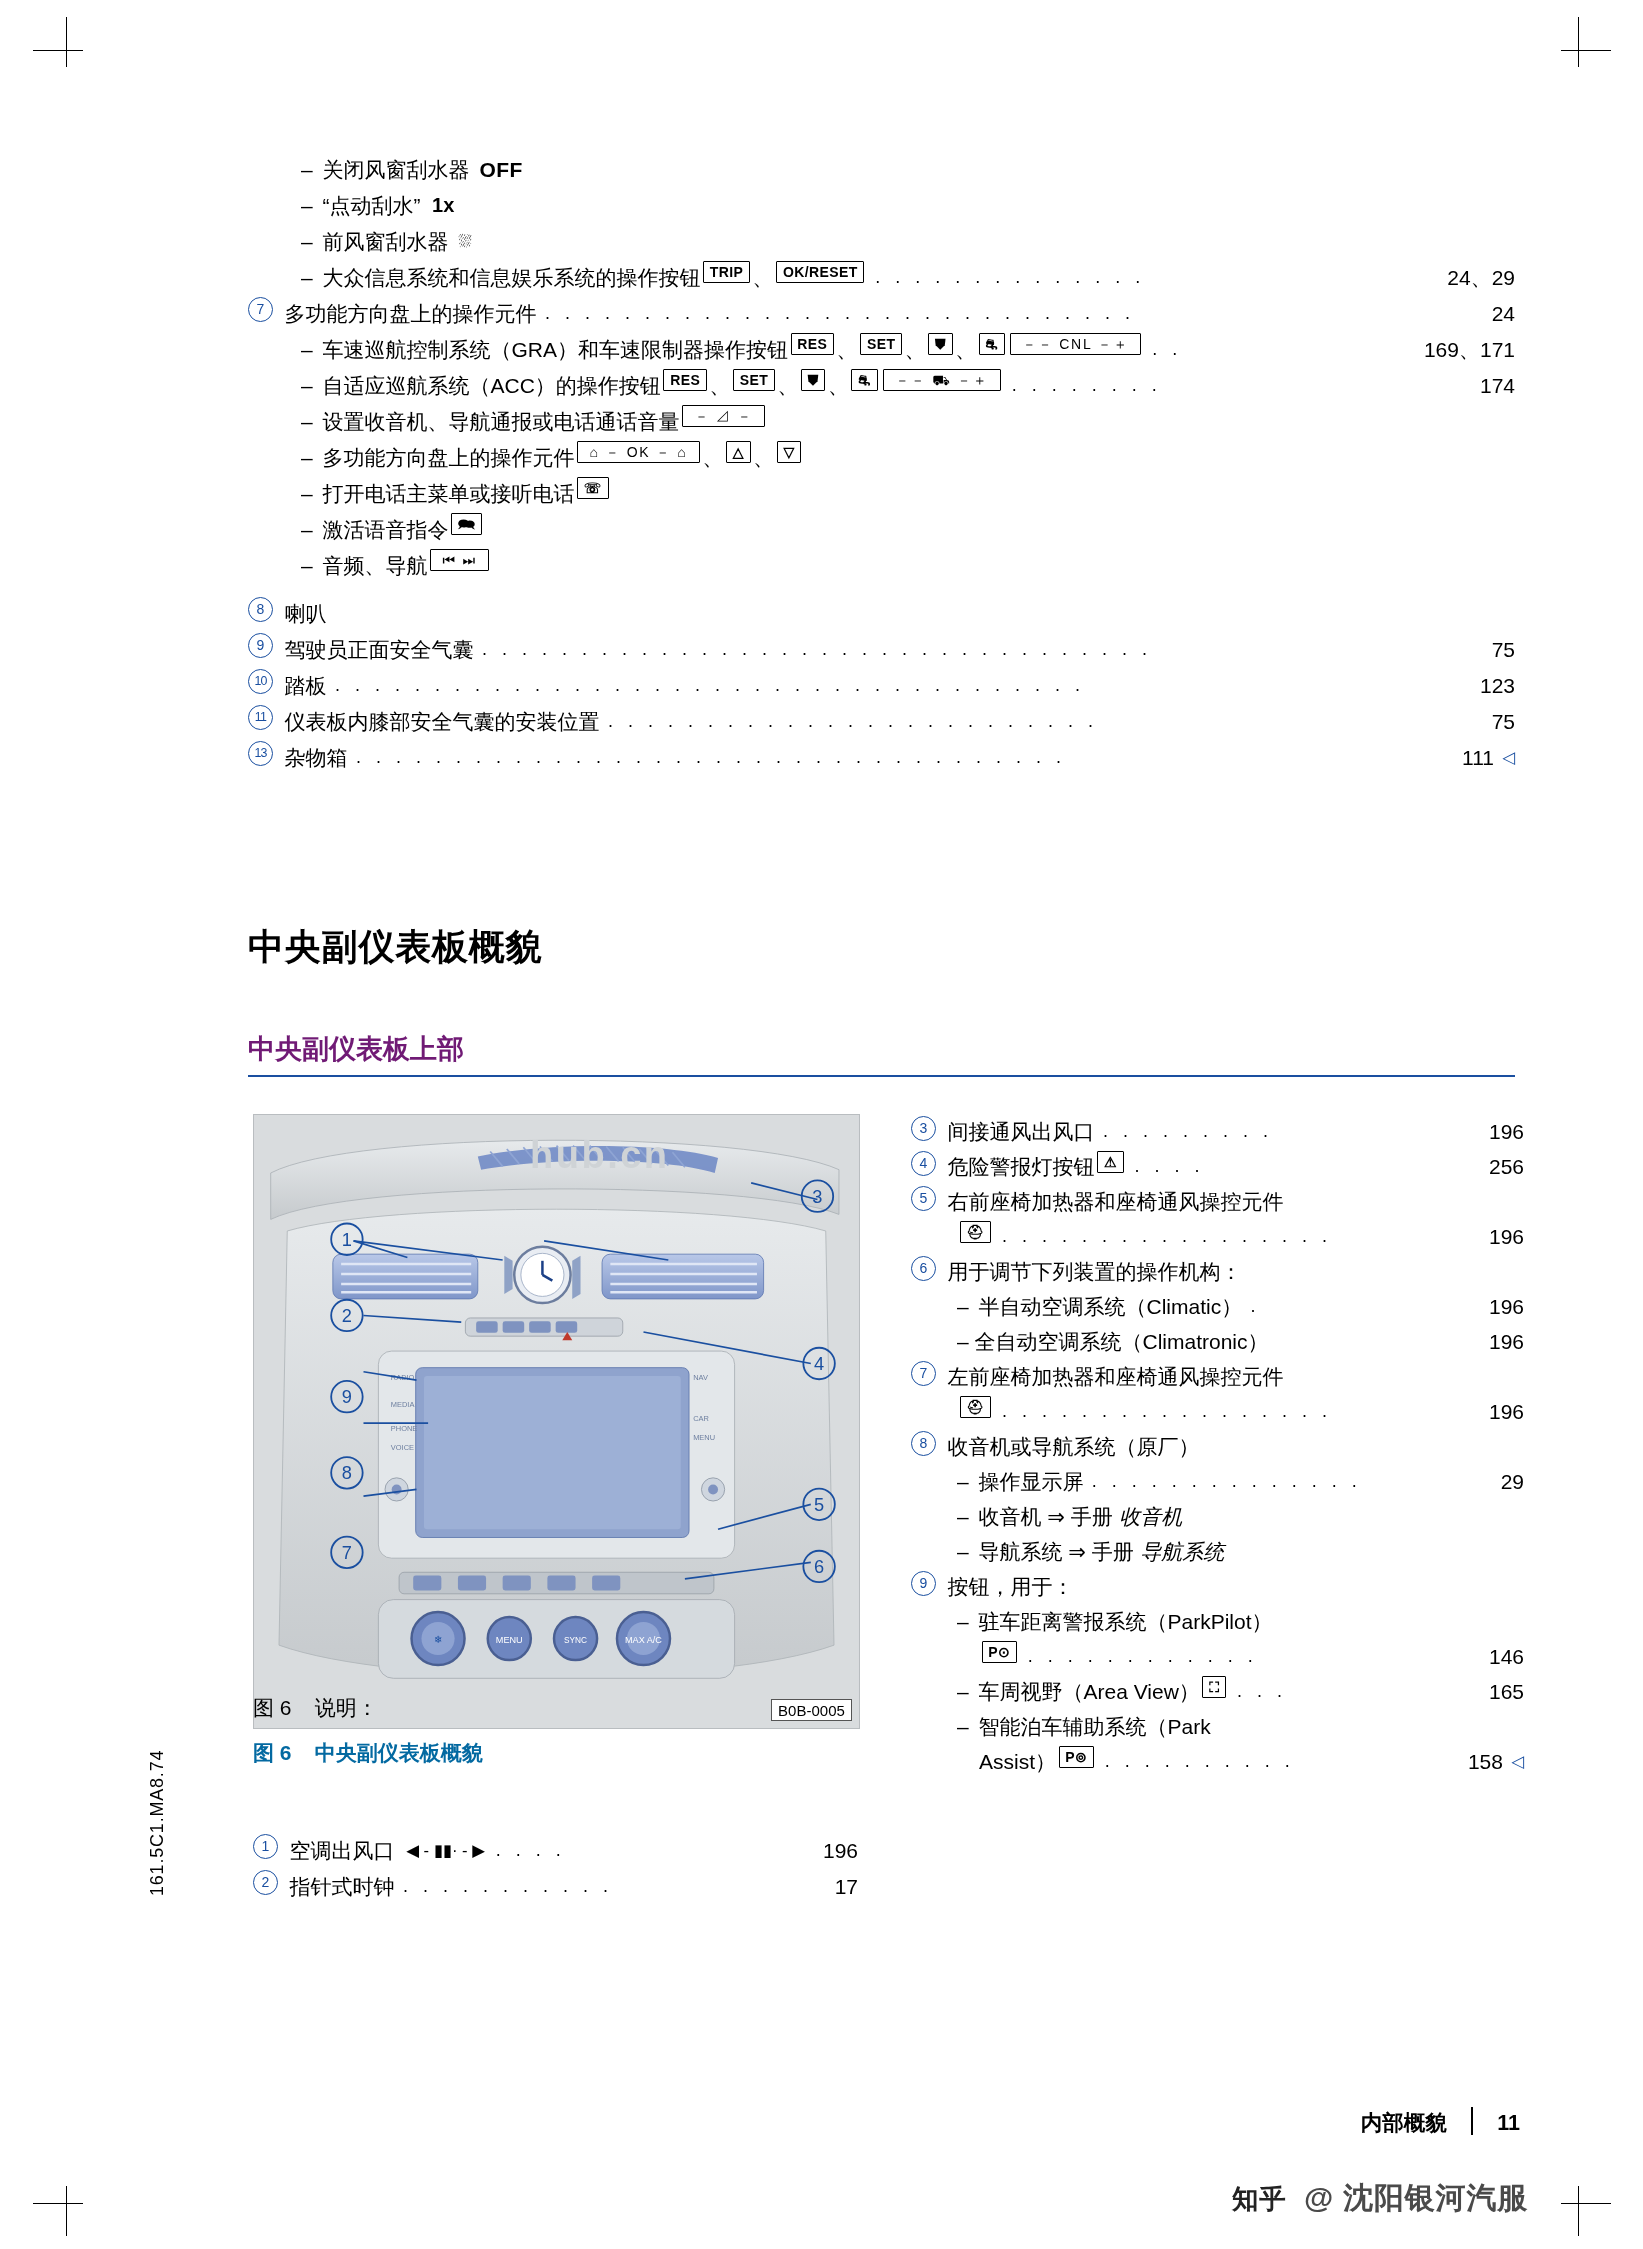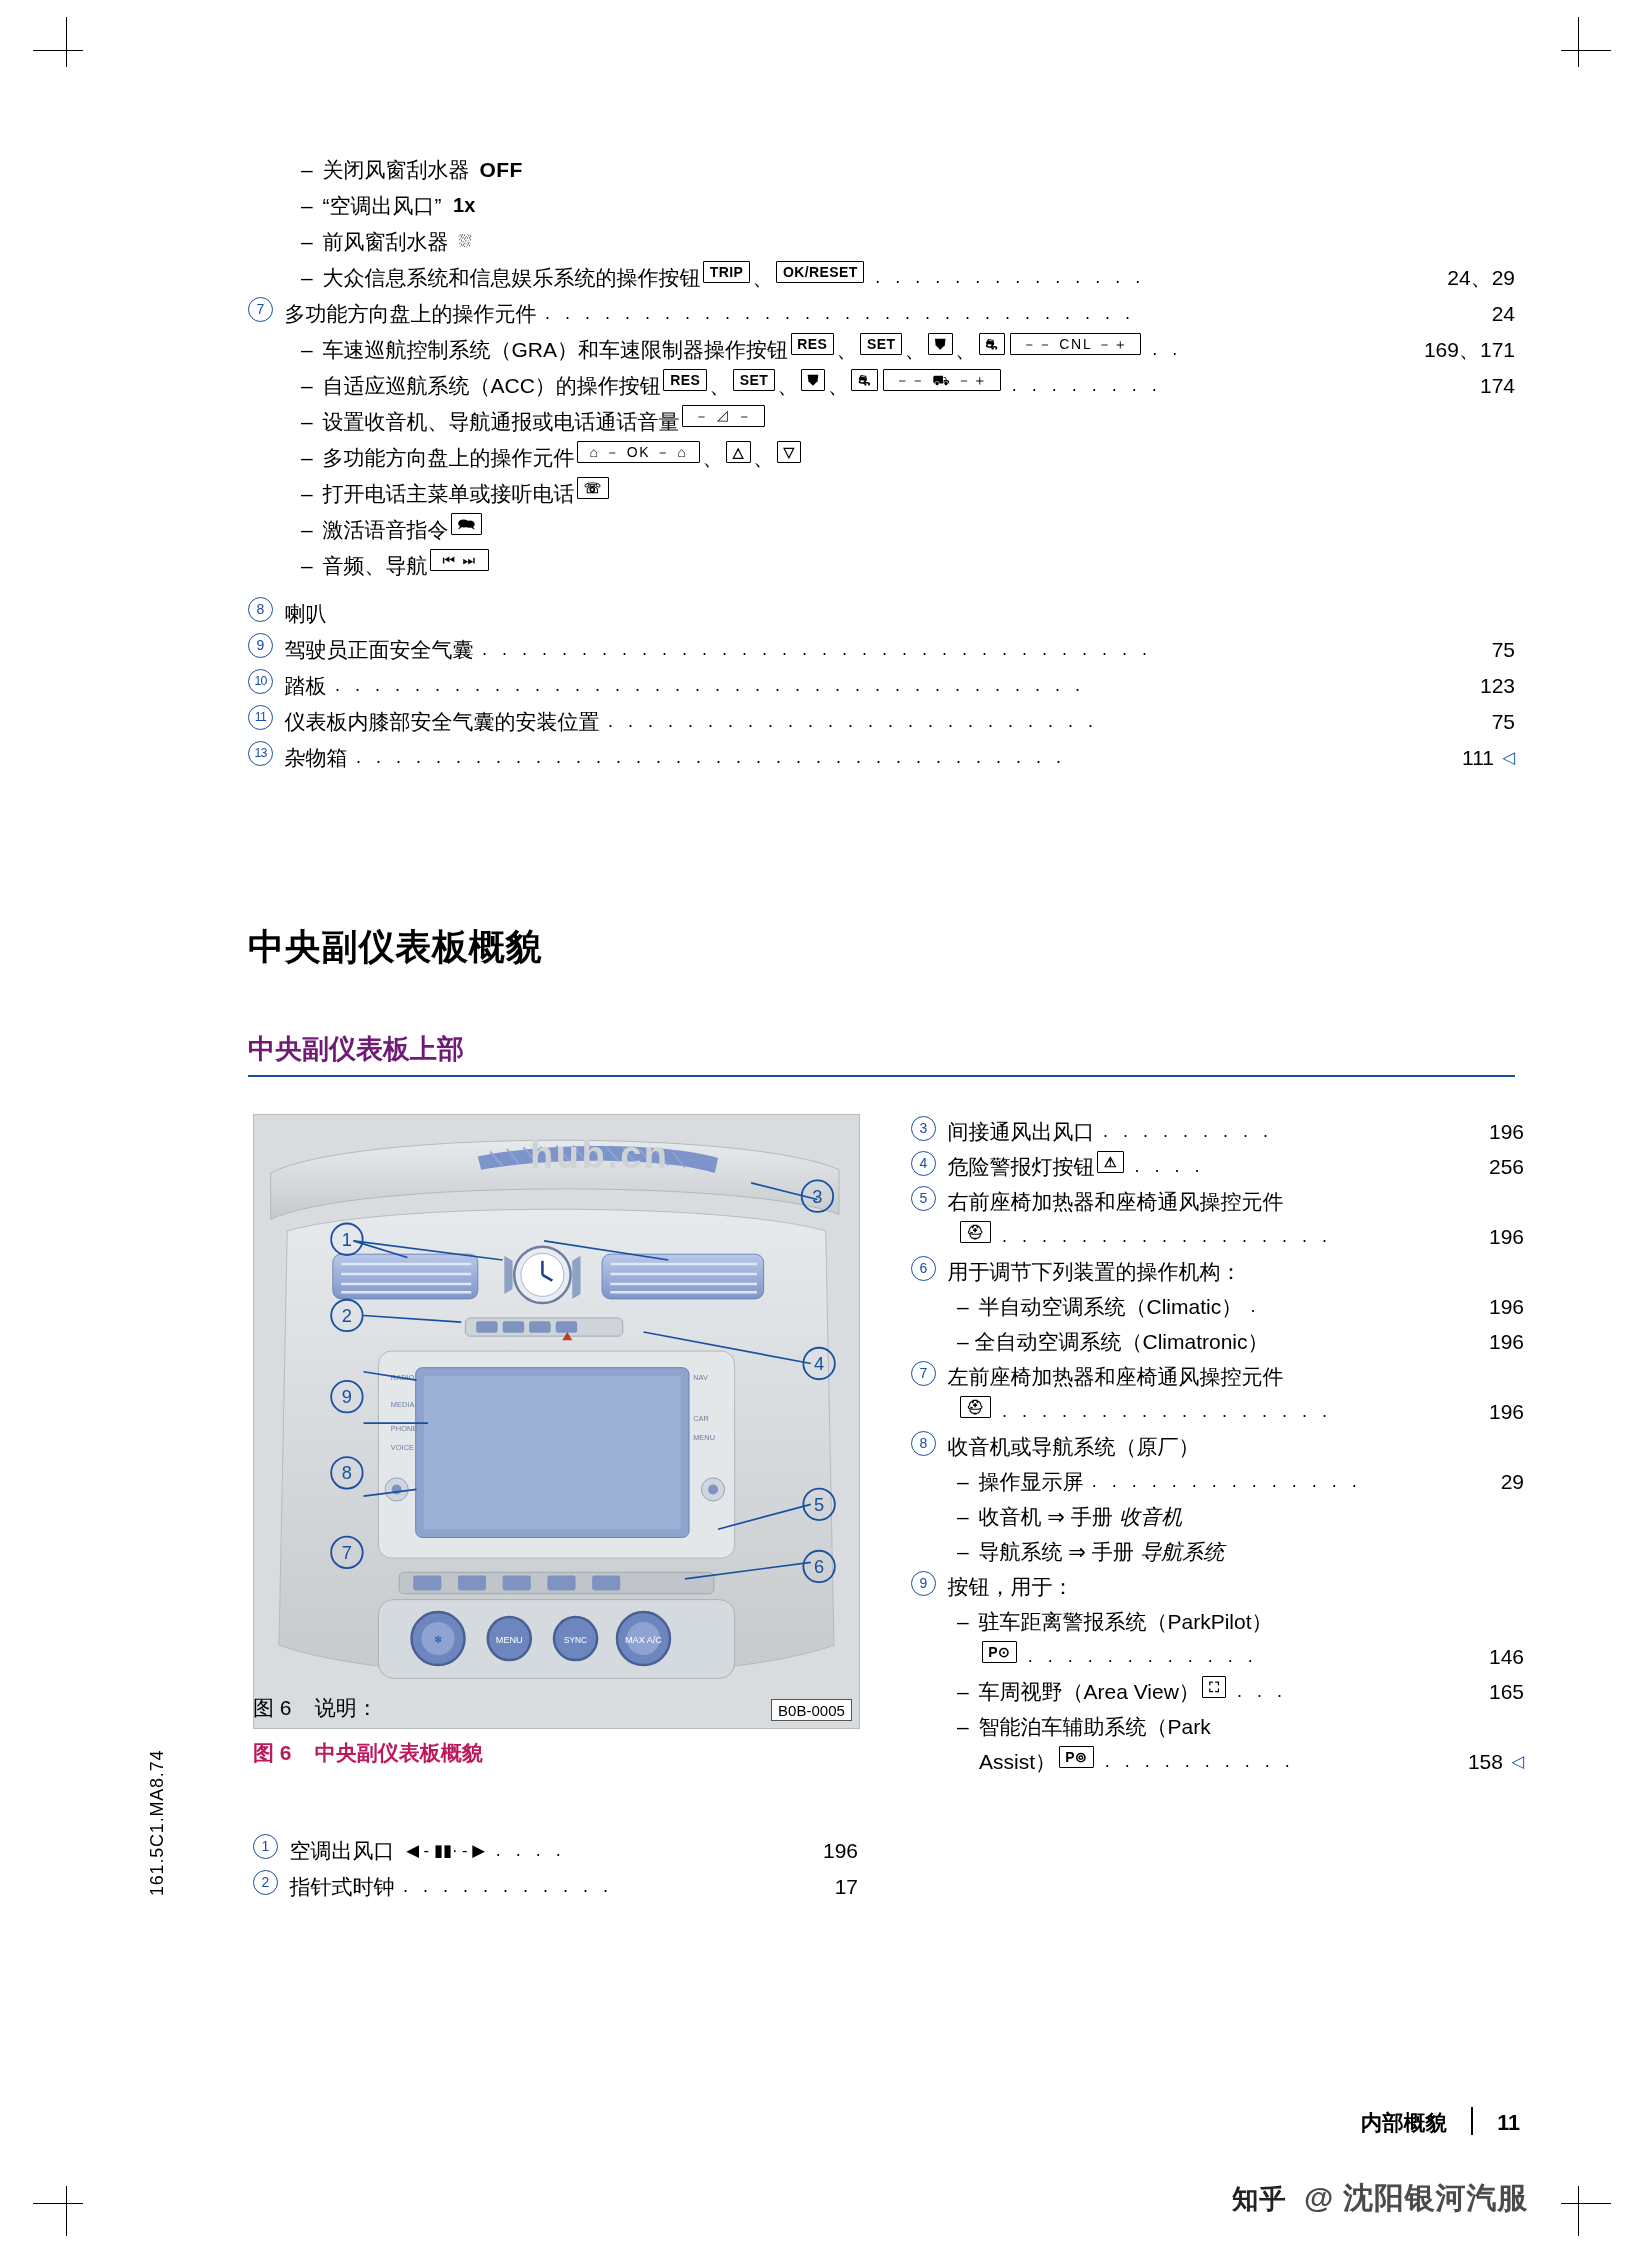--- a/index.html
+++ b/index.html
@@ -56,21 +56,21 @@
   }
   h2.sub{
     position:absolute;left:248px;top:1031px;margin:0;width:1267px;
     font-size:27px;font-weight:bold;color:#701a75;
     padding-bottom:8.3px;border-bottom:2.1px solid #1a4fa0;
   }
 
   
   .figure{position:absolute;left:253px;top:1114px;width:605px;height:613px;
           border:0.8px solid #b9bdc0;background:#d9dcde;overflow:hidden;}
-  .fig-caption{position:absolute;left:253px;top:1739px;font-size:21px;color:#be185d;font-weight:bold;}
+  .fig-caption{position:absolute;left:253px;top:1739px;font-size:21px;color:#0369a1;font-weight:bold;}
   .fig-legend{position:absolute;left:253px;top:1694px;font-size:21px;}
   .fig-list{position:absolute;left:253px;top:1834px;width:605px;font-size:21px;}
 
   
   .rightcol{position:absolute;left:911px;top:1116px;width:613px;font-size:21px;}
   .rightcol .row{min-height:35px;line-height:31px;}
   .rightcol .pageno{min-width:58px;}
 
   
   .vert-code{
@@ -126,21 +126,21 @@
       <div class="entry">
         <span class="dash">–</span>
         <span class="label">关闭风窗刮水器</span>
         <span class="bold-off" style="margin-left:10px;">OFF</span>
       </div>
     </div>
 
     <div class="row lvl2">
       <div class="entry">
         <span class="dash">–</span>
-        <span class="label">“空调出风口”</span>
+        <span class="label">“点动刮水”</span>
         <span class="oneX" style="margin-left:11.6px;">1x</span>
       </div>
     </div>
 
     <div class="row lvl2">
       <div class="entry">
         <span class="dash">–</span>
         <span class="label">前风窗刮水器</span>
         <span class="glyph" style="margin-left:10px;">⛆</span>
       </div>

